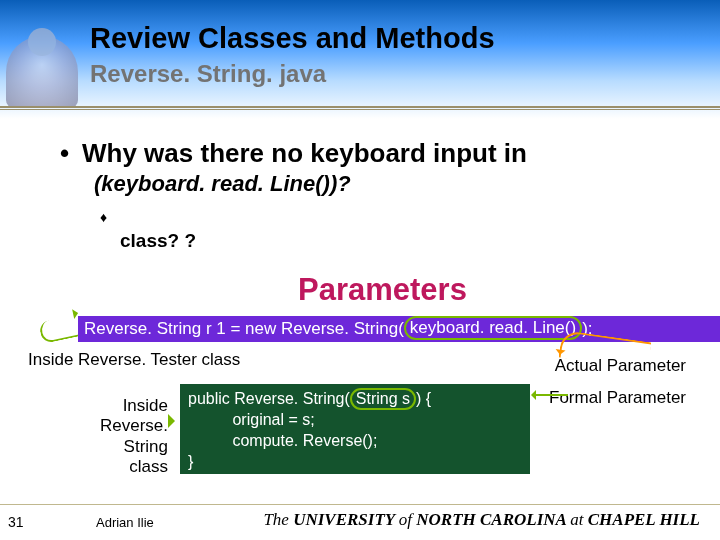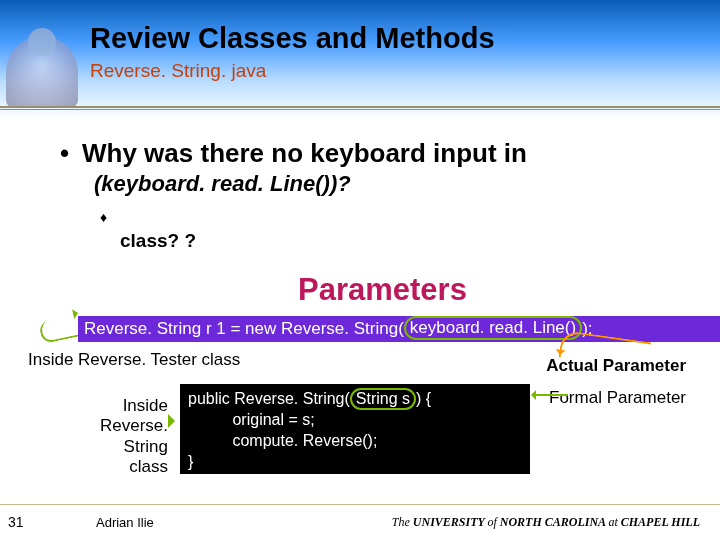--- a/index.html
+++ b/index.html
@@ -19,21 +19,21 @@
   .logo::before {
     content:""; position:absolute; left:22px; top:-8px; width:28px; height:28px;
     background:#bbc; border-radius:50%;
   }
   .title {
     position:absolute; left:90px; top:22px;
     font-weight:900; font-size:29px; color:#000;
   }
   .subtitle {
     position:absolute; left:90px; top:60px;
-    font-weight:400; font-size:19px; color:#c2410c;
+    font-weight:700; font-size:24px; color:#737373;
   }
   .rules {
     position:absolute; left:0; top:106px; width:720px; height:6px;
   }
   .rules .r1 { position:absolute; left:0; top:0; width:720px; height:2px; background:#9a8f6b; }
   .rules .r2 { position:absolute; left:0; top:3px; width:720px; height:1px; background:#9a8f6b; }
   .content { position:absolute; left:60px; top:138px; right:30px; }
   .bullet1 { font-weight:900; font-size:26px; color:#000; line-height:1.2; }
   .bullet1 .dot { display:inline-block; width:22px; }
   .bullet1 .l2 { margin-left:34px; }
@@ -60,32 +60,32 @@
     transform:rotate(-12deg);
   }
   .arrow1::after{
     content:""; position:absolute; right:-4px; top:-6px;
     border:5px solid transparent; border-left-color:#7ab800;
   }
   .caption-tester {
     position:absolute; left:28px; top:350px; font-size:17px; color:#000;
   }
   .caption-actual {
-    position:absolute; right:34px; top:356px; font-size:17px; color:#000;font-weight:bold;
+    position:absolute; right:34px; top:356px; font-size:17px; color:#000;
   }
   .caption-formal {
     position:absolute; right:34px; top:388px; font-size:17px; color:#000;
   }
   .inside-rev {
     position:absolute; left:56px; top:396px; width:112px;
     font-size:17px; text-align:right; line-height:1.2;
   }
   .codebox2 {
     position:absolute; left:180px; top:384px; width:350px; height:90px;
-    background:#000000; color:#fff; font-size:16px; padding:4px 8px;
+    background:#14532d; color:#fff; font-size:16px; padding:4px 8px;
     line-height:1.3; white-space:pre;
   }
   .codebox2 .hl2 {
     border:2px solid #7ab800; border-radius:12px; padding:0 4px;
     display:inline-block; line-height:18px;
   }
   .arrow-formal {
     position:absolute; left:532px; top:394px; width:36px; height:2px; background:#7ab800;
   }
   .arrow-formal::before{
@@ -113,21 +113,21 @@
     position:absolute; left:0; bottom:0; width:720px; height:36px;
     border-top:1px solid #c0b88f;
   }
   .pagenum {
     position:absolute; left:8px; bottom:10px; font-size:14px; color:#000;
   }
   .author {
     position:absolute; left:96px; bottom:10px; font-size:13px; color:#000;
   }
   .univ {
-    position:absolute; right:20px; bottom:10px; font-size:12px;
+    position:absolute; right:20px; bottom:10px; font-size:17px;
     font-family:"Times New Roman",serif; font-style:italic; color:#000;margin-left:48px;
   }
   .univ .b { font-weight:700; font-style:italic; }
 </style>
 </head>
 <body>
 
 <div class="logo"></div>
 
 <div class="title">Review Classes and Methods</div>

